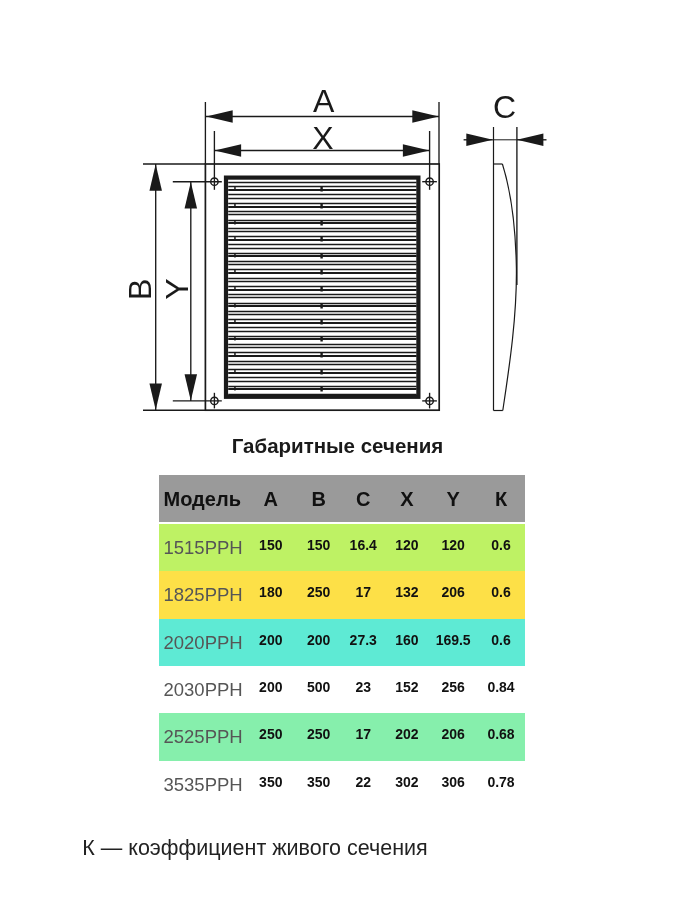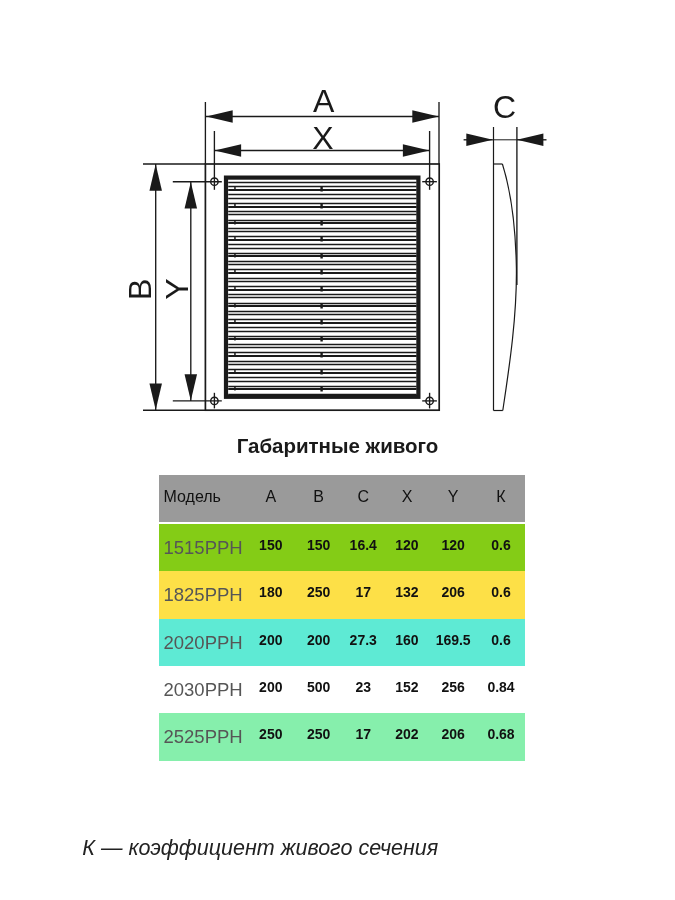--- a/index.html
+++ b/index.html
@@ -4,28 +4,28 @@
 * { margin:0; padding:0; box-sizing:border-box; }
 html,body { width:675px; height:900px; background:#ffffff; font-family:"Liberation Sans", sans-serif; }
 #page { position:relative; width:675px; height:900px; overflow:hidden; background:#fff; }
 h2 { position:absolute; left:0; top:433.5px; width:675px; text-align:center;
      font-size:20.5px; font-weight:bold; color:#1a1a1a; }
 table { position:absolute; left:159px; top:474.5px; width:366px; border-collapse:collapse; table-layout:fixed; }
 td, th { padding:0; vertical-align:top; }
 thead th { padding-top:13.5px; }
 tbody td { padding-top:13px; }
 thead tr { background:#9a9a9a; height:47px; }
-thead th { font-size:16px; font-weight:normal; color:#111; }
+thead th { font-size:20px; font-weight:bold; color:#111; }
 tbody tr { height:47.4px; }
 tbody tr.spacer { height:2.3px; background:#fff; }
 tbody tr.spacer td { padding:0; height:2.3px; line-height:2.3px; font-size:1px; }
 td.model { font-size:18.5px; color:#565656; text-align:left; padding-left:4.5px; }
 td.num { font-size:14px; font-weight:bold; color:#111; text-align:center; }
 th.model { text-align:left; padding-left:4.5px; }
-#note { position:absolute; left:82.3px; top:836px; font-size:21.5px; color:#222;font-style:italic; }
+#note { position:absolute; left:82.3px; top:836px; font-size:21.5px; color:#222; }
 </style></head>
 <body>
 <div id="page">
 <svg width="675" height="430" viewBox="0 0 675 430" style="position:absolute;left:0;top:0">
 <g stroke="#1a1a1a" fill="none">
 
 <rect x="205.4" y="164" width="233.8" height="246.2" stroke-width="1.7"></rect>
 
 <rect x="226" y="177.6" width="192.4" height="219.2" stroke-width="4.2"></rect>
 <line x1="228.2" y1="182.5" x2="416.6" y2="182.5" stroke-width="1.3"></line>
@@ -157,21 +157,21 @@
         <polygon points="516.9,139.8 543.4,133.55 543.4,146.05" fill="#1a1a1a" stroke="none"></polygon>
 </g>
 <g fill="#1a1a1a" font-family="Liberation Sans, sans-serif" font-size="32px">
 <text x="323.6" y="111.5" text-anchor="middle">A</text>
 <text x="322.8" y="148.5" text-anchor="middle">X</text>
 <text x="504.5" y="118" text-anchor="middle">C</text>
 <text x="151" y="289.3" text-anchor="middle" transform="rotate(-90 151 289.3)">B</text>
 <text x="188" y="289" text-anchor="middle" transform="rotate(-90 188 289)">Y</text>
 </g>
 </svg>
-<h2>Габаритные живого</h2>
+<h2>Габаритные сечения</h2>
 <table>
 <colgroup>
 <col style="width:87.2px">
         <col style="width:49.2px">
         <col style="width:46.55px">
         <col style="width:42.65px">
         <col style="width:44.85px">
         <col style="width:47.5px">
         <col style="width:48.25px">
 </colgroup>
@@ -183,21 +183,21 @@
           <th>С</th>
           <th>Х</th>
           <th>Y</th>
           <th>К</th>
         </tr>
       </thead>
 <tbody>
 <tr class="spacer">
           <td colspan="7"></td>
         </tr>
-<tr style="background:#84cc16">
+<tr style="background:#bef264">
           <td class="model">1515РРН</td>
           <td class="num">150</td>
           <td class="num">150</td>
           <td class="num">16.4</td>
           <td class="num">120</td>
           <td class="num">120</td>
           <td class="num">0.6</td>
         </tr>
 <tr style="background:#fde047">
           <td class="model">1825РРН</td>
@@ -228,15 +228,24 @@
         </tr>
 <tr style="background:#86efac">
           <td class="model">2525РРН</td>
           <td class="num">250</td>
           <td class="num">250</td>
           <td class="num">17</td>
           <td class="num">202</td>
           <td class="num">206</td>
           <td class="num">0.68</td>
         </tr>
+<tr style="background:#ffffff">
+          <td class="model">3535РРН</td>
+          <td class="num">350</td>
+          <td class="num">350</td>
+          <td class="num">22</td>
+          <td class="num">302</td>
+          <td class="num">306</td>
+          <td class="num">0.78</td>
+        </tr>
 </tbody>
 </table>
 <div id="note">К — коэффициент живого сечения</div>
 </div>
 </body></html>

